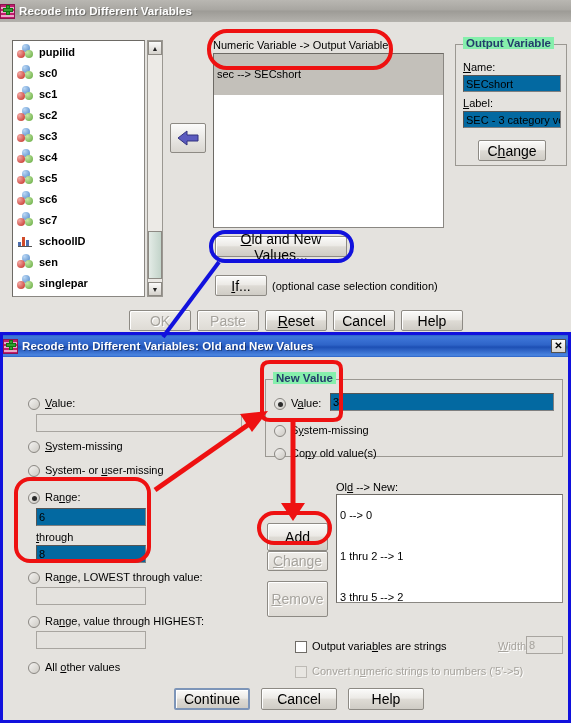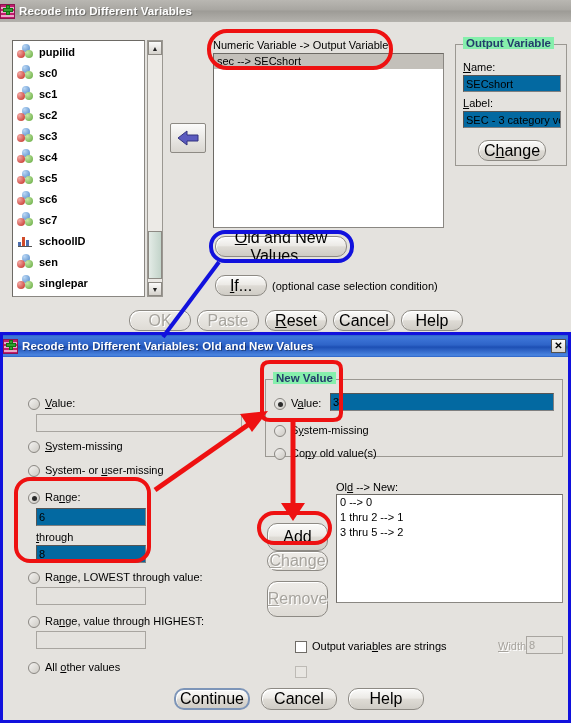--- a/index.html
+++ b/index.html
@@ -36,23 +36,23 @@
     background:linear-gradient(to bottom,#fdfdfd,#d8d5d0);
     border:1px solid #55524d;box-sizing:border-box;
     display:flex;align-items:center;justify-content:center;
     font-size:10px;font-weight:bold;color:#000;line-height:1;
     font-family:"Liberation Sans",sans-serif;
   }
 
   
   .btn{
     background:linear-gradient(to bottom,#fbfbfa 0%,#eceae6 45%,#dedbd5 52%,#cfccc5 100%);
-    border:1px solid #8d8a84;border-radius:10px;
+    border:1px solid #8d8a84;border-radius:2px;
     box-shadow:inset 1px 1px 0 #fff;
-    font-size:16px;color:#000;text-align:center;
+    font-size:14px;color:#000;text-align:center;
     display:flex;align-items:center;justify-content:center;
     box-sizing:border-box;cursor:default;
   }
   .btn.disabled{color:#a6a39d;text-shadow:1px 1px 0 #fff;
     background:linear-gradient(to bottom,#eeece8,#dedbd5);}
   .btn.default{border:2px solid #7d95b8;}
   .u{text-decoration:underline;}
 
   .field{
     background:#0369a1;border:1px solid #7f7f7f;
@@ -80,21 +80,21 @@
   .radio.on:after{content:"";position:absolute;left:2.5px;top:2.5px;
     width:5px;height:5px;border-radius:50%;background:#2b2b2b;}
   .check{position:absolute;width:12px;height:12px;
     background:#fff;border:1px solid #6f6c67;box-sizing:border-box;}
   .check.dim{background:#e8e6e2;border-color:#bdbab5;}
 
   
   .listbox{position:absolute;background:#fff;border:1px solid #8a8782;
     border-top-color:#6d6a65;border-left-color:#6d6a65;
     box-sizing:border-box;overflow:hidden;}
-  .listitem{font-size:11px;padding:1px 3px;white-space:nowrap;line-height:13px;}
+  .listitem{font-size:11px;padding:14px 3px;white-space:nowrap;line-height:13px;}
   .listitem.sel{background:#c3c0ba;}
 
   
   .vrow{display:flex;align-items:center;height:21px;padding-left:4px;}
   .vicon{width:17px;height:15px;margin-right:5px;position:relative;flex:0 0 auto;}
   .ball{position:absolute;width:8px;height:8px;border-radius:50%;}
   .b-blue{background:radial-gradient(circle at 30% 30%,#b9d7f5,#4f86c6);left:5px;top:0;}
   .b-red{background:radial-gradient(circle at 30% 30%,#f2a9a4,#c32b22);left:0;top:6px;}
   .b-green{background:radial-gradient(circle at 30% 30%,#c8e8a8,#5fa83b);left:8px;top:6px;}
   .bar-icon{position:absolute;left:1px;top:1px;width:14px;height:13px;}
@@ -368,20 +368,21 @@
   <div class="btn disabled" style="position:absolute;left:264px;top:246px;width:61px;height:36px;">
     <span><span class="u">R</span>emove</span>
   </div>
 
   <div class="check" style="left:292px;top:306px;"></div>
   <div class="lbl" style="left:309px;top:305px;">Output varia<span class="u">b</span>les are strings</div>
   <div class="lbl dim" style="left:495px;top:305px;"><span class="u">W</span>idth:</div>
   <div class="field disabled" style="position:absolute;left:523px;top:301px;width:37px;height:18px;">8</div>
 
   <div class="check dim" style="left:292px;top:331px;"></div>
+  <div class="lbl dim" style="left:309px;top:330px;">Convert n<span class="u">u</span>meric strings to numbers ('5'-&gt;5)</div>
 
   <div class="btn default" style="position:absolute;left:171px;top:353px;width:76px;height:22px;">
     <span>Continue</span>
   </div>
   <div class="btn" style="position:absolute;left:258px;top:353px;width:76px;height:22px;">
     <span>Cancel</span>
   </div>
   <div class="btn" style="position:absolute;left:345px;top:353px;width:76px;height:22px;">
     <span>Help</span>
   </div>

